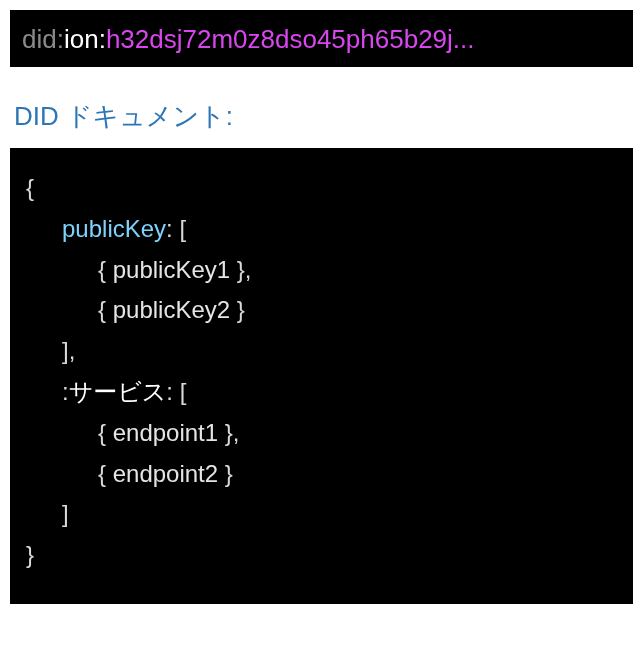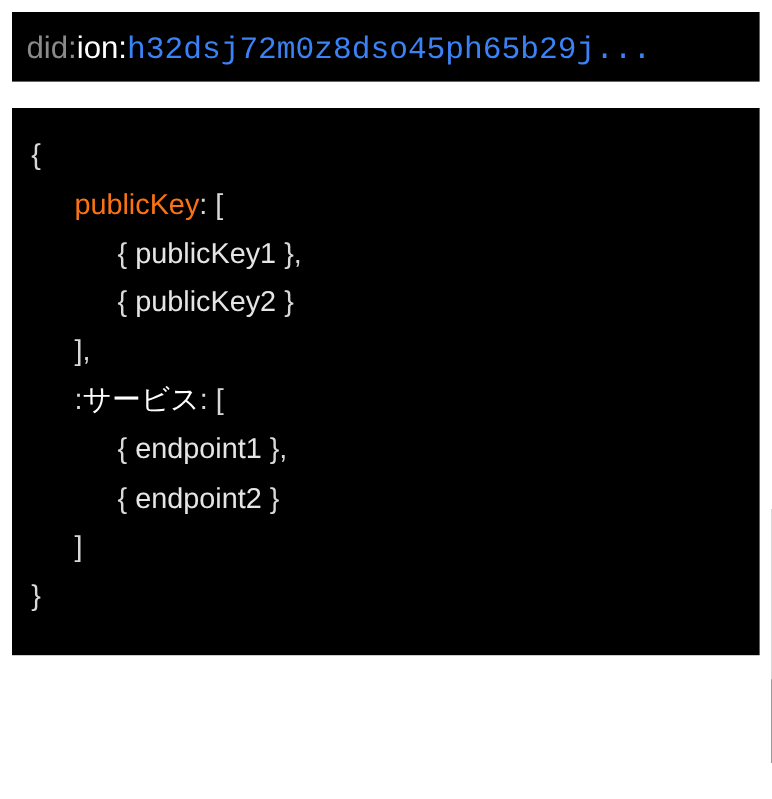--- a/index.html
+++ b/index.html
@@ -22,56 +22,57 @@
   .did-box {
     background: #000000;
     padding: 14px 12px 12px 12px;
     font-size: 26px;
     font-family: Arial, "Helvetica Neue", Helvetica, sans-serif;
     white-space: nowrap;
     overflow: hidden;
   }
   .did-scheme { color: #8a8a8a; }
   .did-method { color: #ffffff; text-align: center; }
-  .did-value  { color: #3b82f6; font-family: Liberation Mono, monospace; }
+  .did-value  { color: #d946ef; }
   .did-colon-grey  { color: #8a8a8a; }
   .did-colon-white { color: #ffffff; }
 
   .doc-box {
     background: #000000;
     padding: 20px 16px 28px 16px;
     font-size: 24px;
     font-family: Arial, "Helvetica Neue", Helvetica, sans-serif;
     line-height: 1.7;
     color: #d8d8d8;
   }
   .code-line { white-space: pre; }
   .i1 { padding-left: 36px; }
   .i2 { padding-left: 72px; }
   .brace   { color: #d8d8d8; }
   .bracket { color: #d8d8d8; }
-  .key-hl  { color: #f97316; }
+  .key-hl  { color: #7dd3fc; }
   .key-plain { color: #ffffff; }
   .val     { color: #e5e5e5; }
   .punct   { color: #d8d8d8; }
 
   .gap { height: 22px; }
 </style>
 </head>
 <body>
 
 <div class="page">
 
 
   <div class="did-box">
     <span class="did-scheme">did</span><span class="did-colon-grey">:</span><span class="did-method">ion</span><span class="did-colon-white">:</span><span class="did-value">h32dsj72m0z8dso45ph65b29j...</span>
   </div>
 
   <div class="gap"></div>
 
+  <div class="section-label">DID ドキュメント:</div>
 
   <div class="doc-box">
     <div class="code-line"><span class="brace">{</span></div>
 
     <div class="code-line i1"><span class="key-hl">publicKey</span><span class="punct">: [</span></div>
 
     <div class="code-line i2"><span class="punct">{ </span><span class="val">publicKey1</span><span class="punct"> },</span></div>
 
     <div class="code-line i2"><span class="punct">{ </span><span class="val">publicKey2</span><span class="punct"> }</span></div>
 

